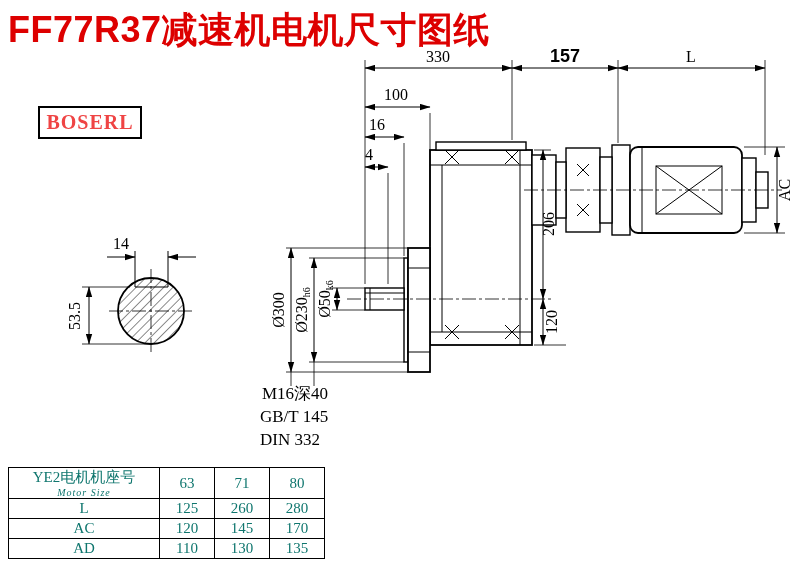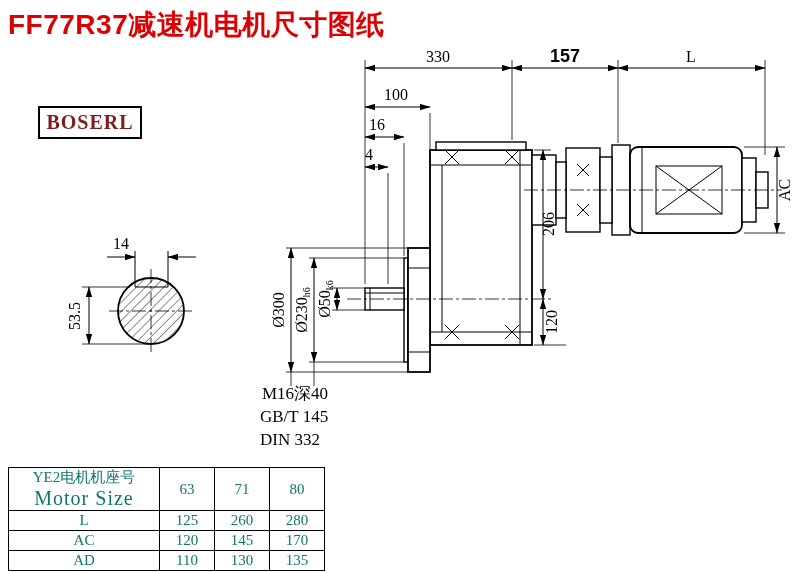--- a/index.html
+++ b/index.html
@@ -1,27 +1,27 @@
 <!DOCTYPE html>
 <html><head>
 <meta charset="utf-8">
 <style>
   html,body{margin:0;padding:0;}
   body{
     width:800px;height:573px;position:relative;background:#fff;overflow:hidden;
     font-family:"Liberation Sans",sans-serif;
   }
   .title{
-    position:absolute;left:8px;top:6px;font-size:28px;font-weight:bold;color:#dd0000;
+    position:absolute;left:8px;top:6px;font-size:36px;font-weight:bold;color:#dd0000;
     letter-spacing:0.5px;white-space:nowrap;
   }
   .brandbox{
     position:absolute;left:38px;top:106px;width:100px;height:29px;border:2px solid #000;
     display:flex;align-items:center;justify-content:center;
-    color:#7f1d1d;font:bold 20px "Liberation Serif",serif;letter-spacing:1px;
+    color:#ef4444;font:bold 20px "Liberation Serif",serif;letter-spacing:1px;
   }
   svg{position:absolute;left:0;top:0;}
   .s18{stroke:#000;stroke-width:1.8;fill:#fff;}
   .s15{stroke:#000;stroke-width:1.4;fill:#fff;}
   .s1{stroke:#000;stroke-width:1;fill:none;}
   .ext{stroke:#000;stroke-width:0.8;fill:none;}
   .dim{stroke:#000;stroke-width:1;fill:none;marker-start:url(#arr);marker-end:url(#arr);}
   .dimE{stroke:#000;stroke-width:1;fill:none;marker-end:url(#arr);}
   .dimS{stroke:#000;stroke-width:1;fill:none;marker-start:url(#arr);}
   .cl{stroke:#000;stroke-width:0.8;fill:none;stroke-dasharray:14 3 3 3;}
@@ -29,21 +29,21 @@
   text.db{font:bold 18px "Liberation Sans",sans-serif;fill:#000;}
   text.note{font:17px "Liberation Serif",serif;fill:#000;}
   tspan.sub{font-size:10px;}
   table.spec{
     position:absolute;left:8px;top:467px;border-collapse:collapse;
     font:15px "Liberation Serif",serif;color:#0f766e;table-layout:fixed;
   }
   table.spec td{border:1px solid #000;text-align:center;height:19px;padding:0 2px;}
   table.spec td.c0{width:146px;}
   table.spec td.cn{width:50px;font-family:Liberation Serif, serif;}
-  table.spec .hdr-en{font-size:20px;letter-spacing:1px;}
+  table.spec .hdr-en{font-size:10px;letter-spacing:1px;font-style:italic;}
 </style>
 </head>
 <body>
 
 <div class="title">FF77R37减速机电机尺寸图纸</div>
 <div class="brandbox">
   <span>BOSERL</span>
 </div>
 
 <svg width="800" height="573" viewBox="0 0 800 573">

